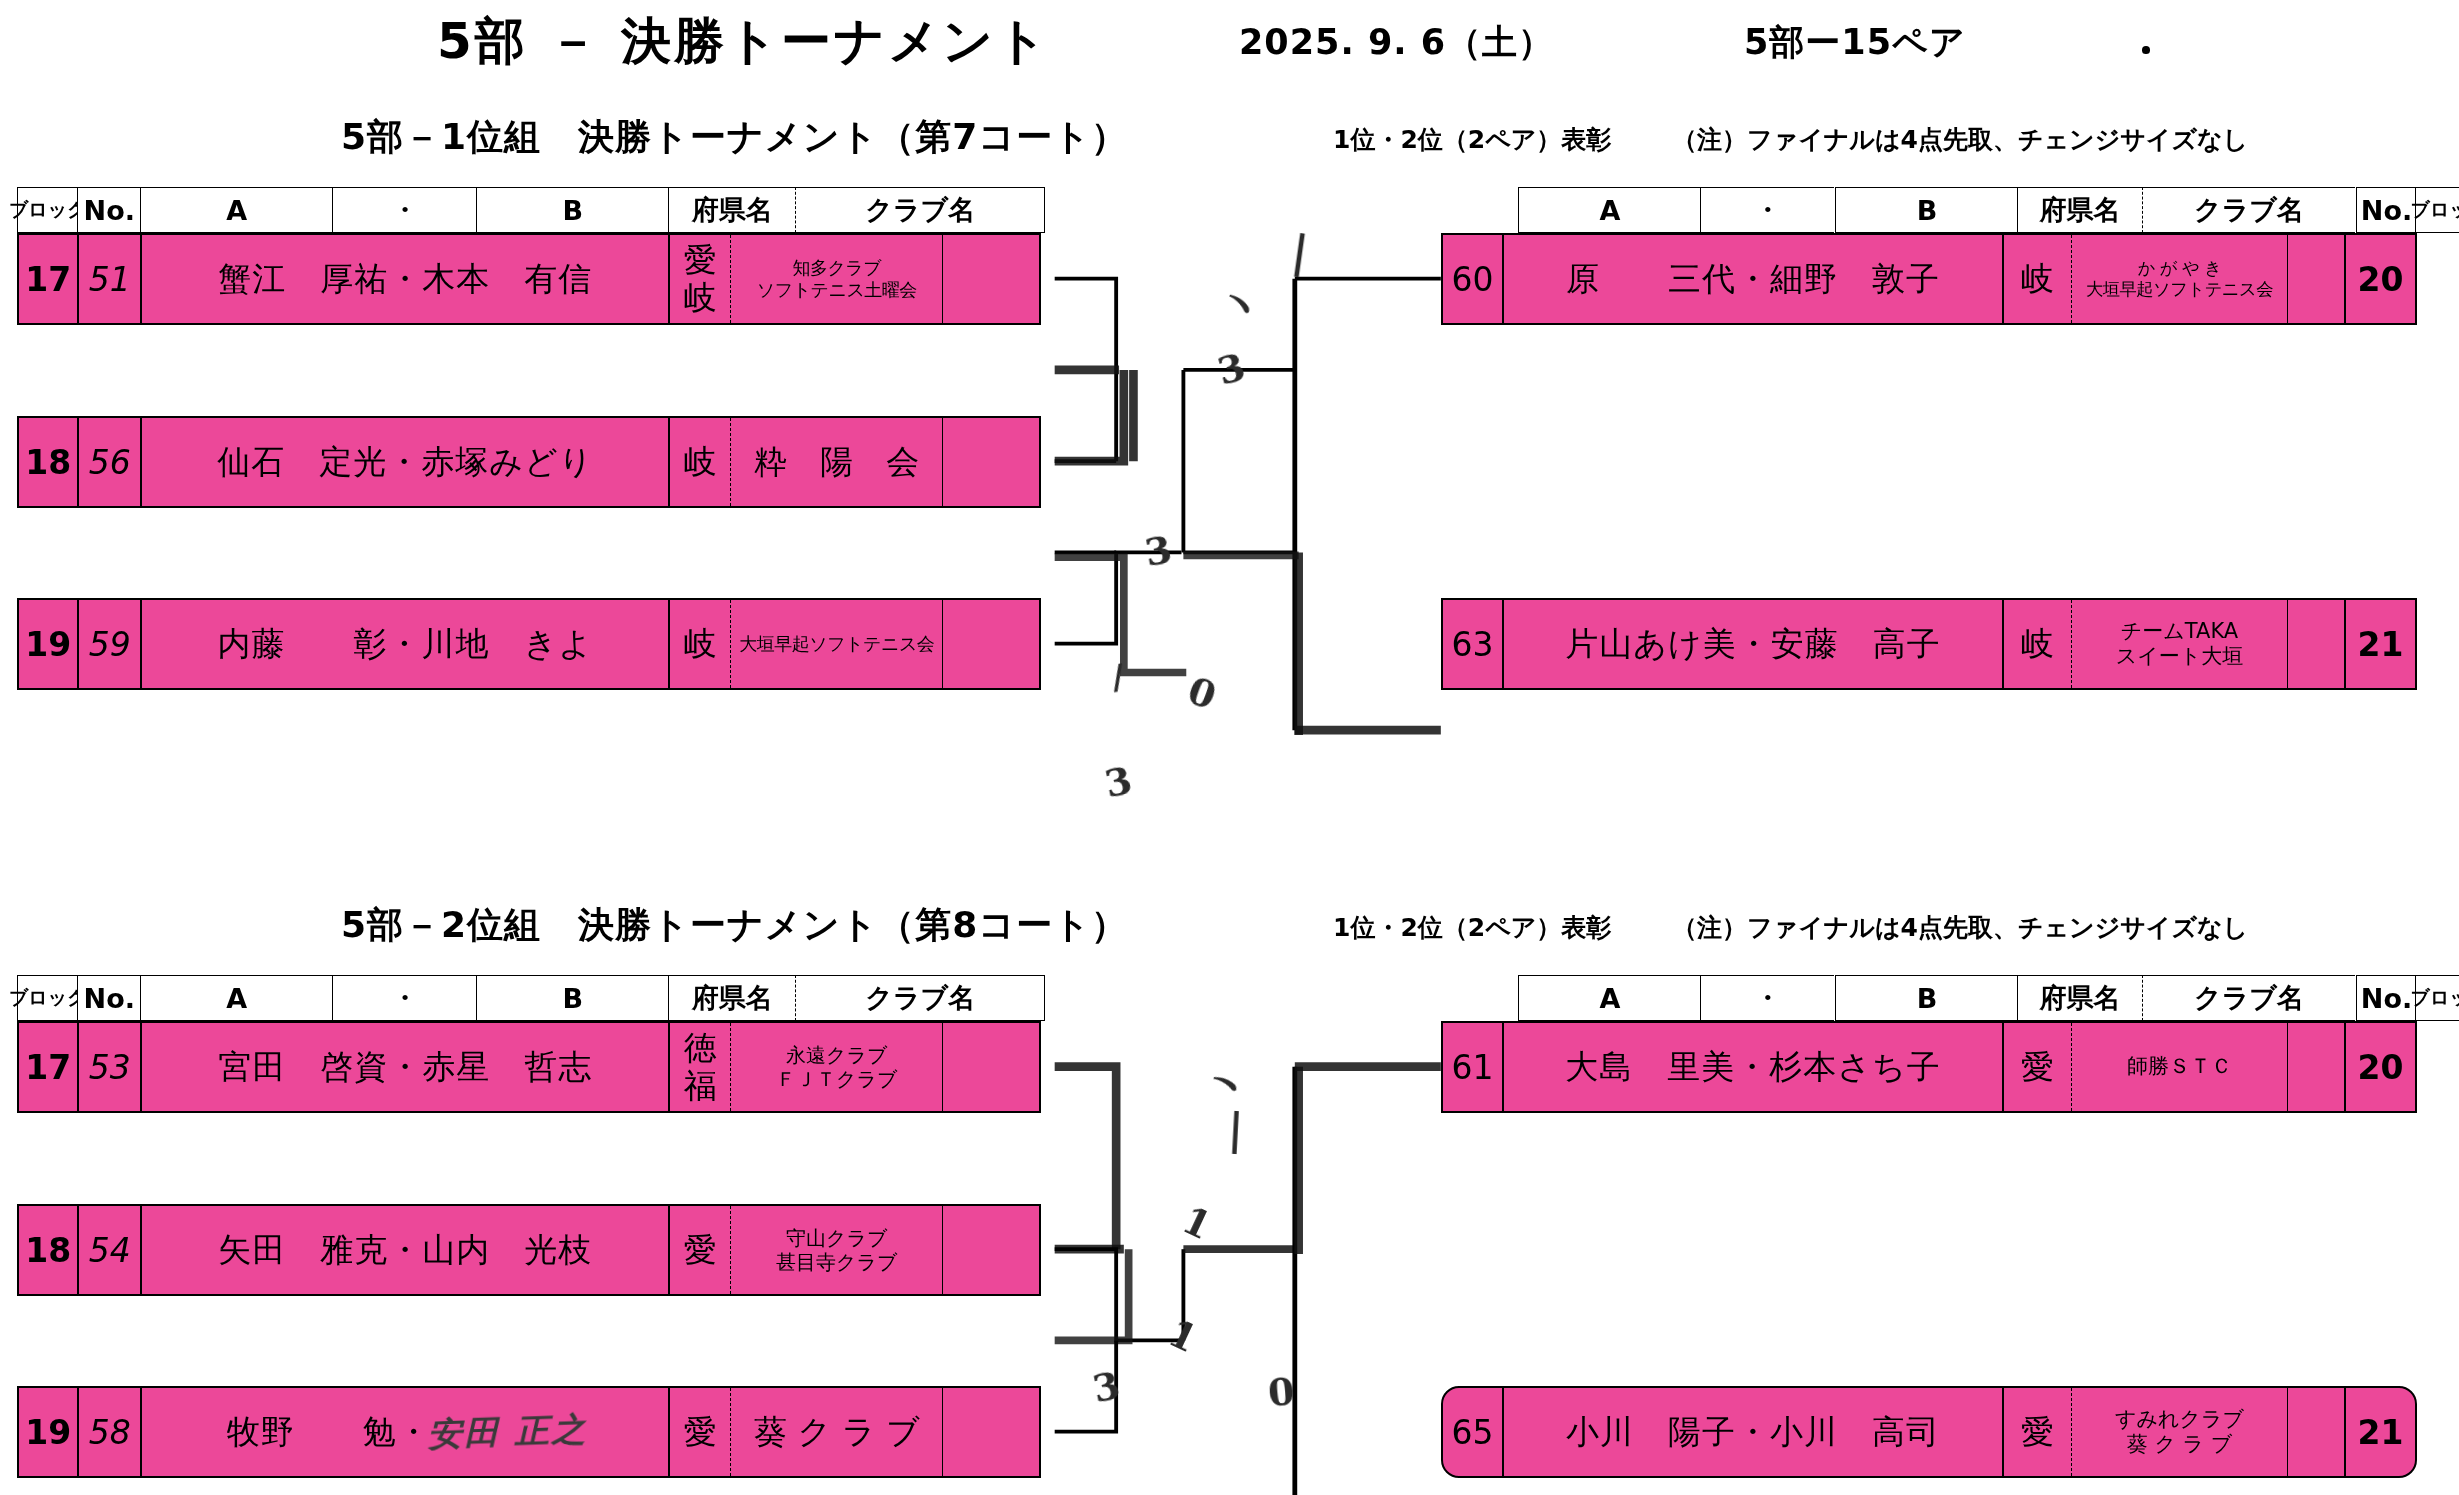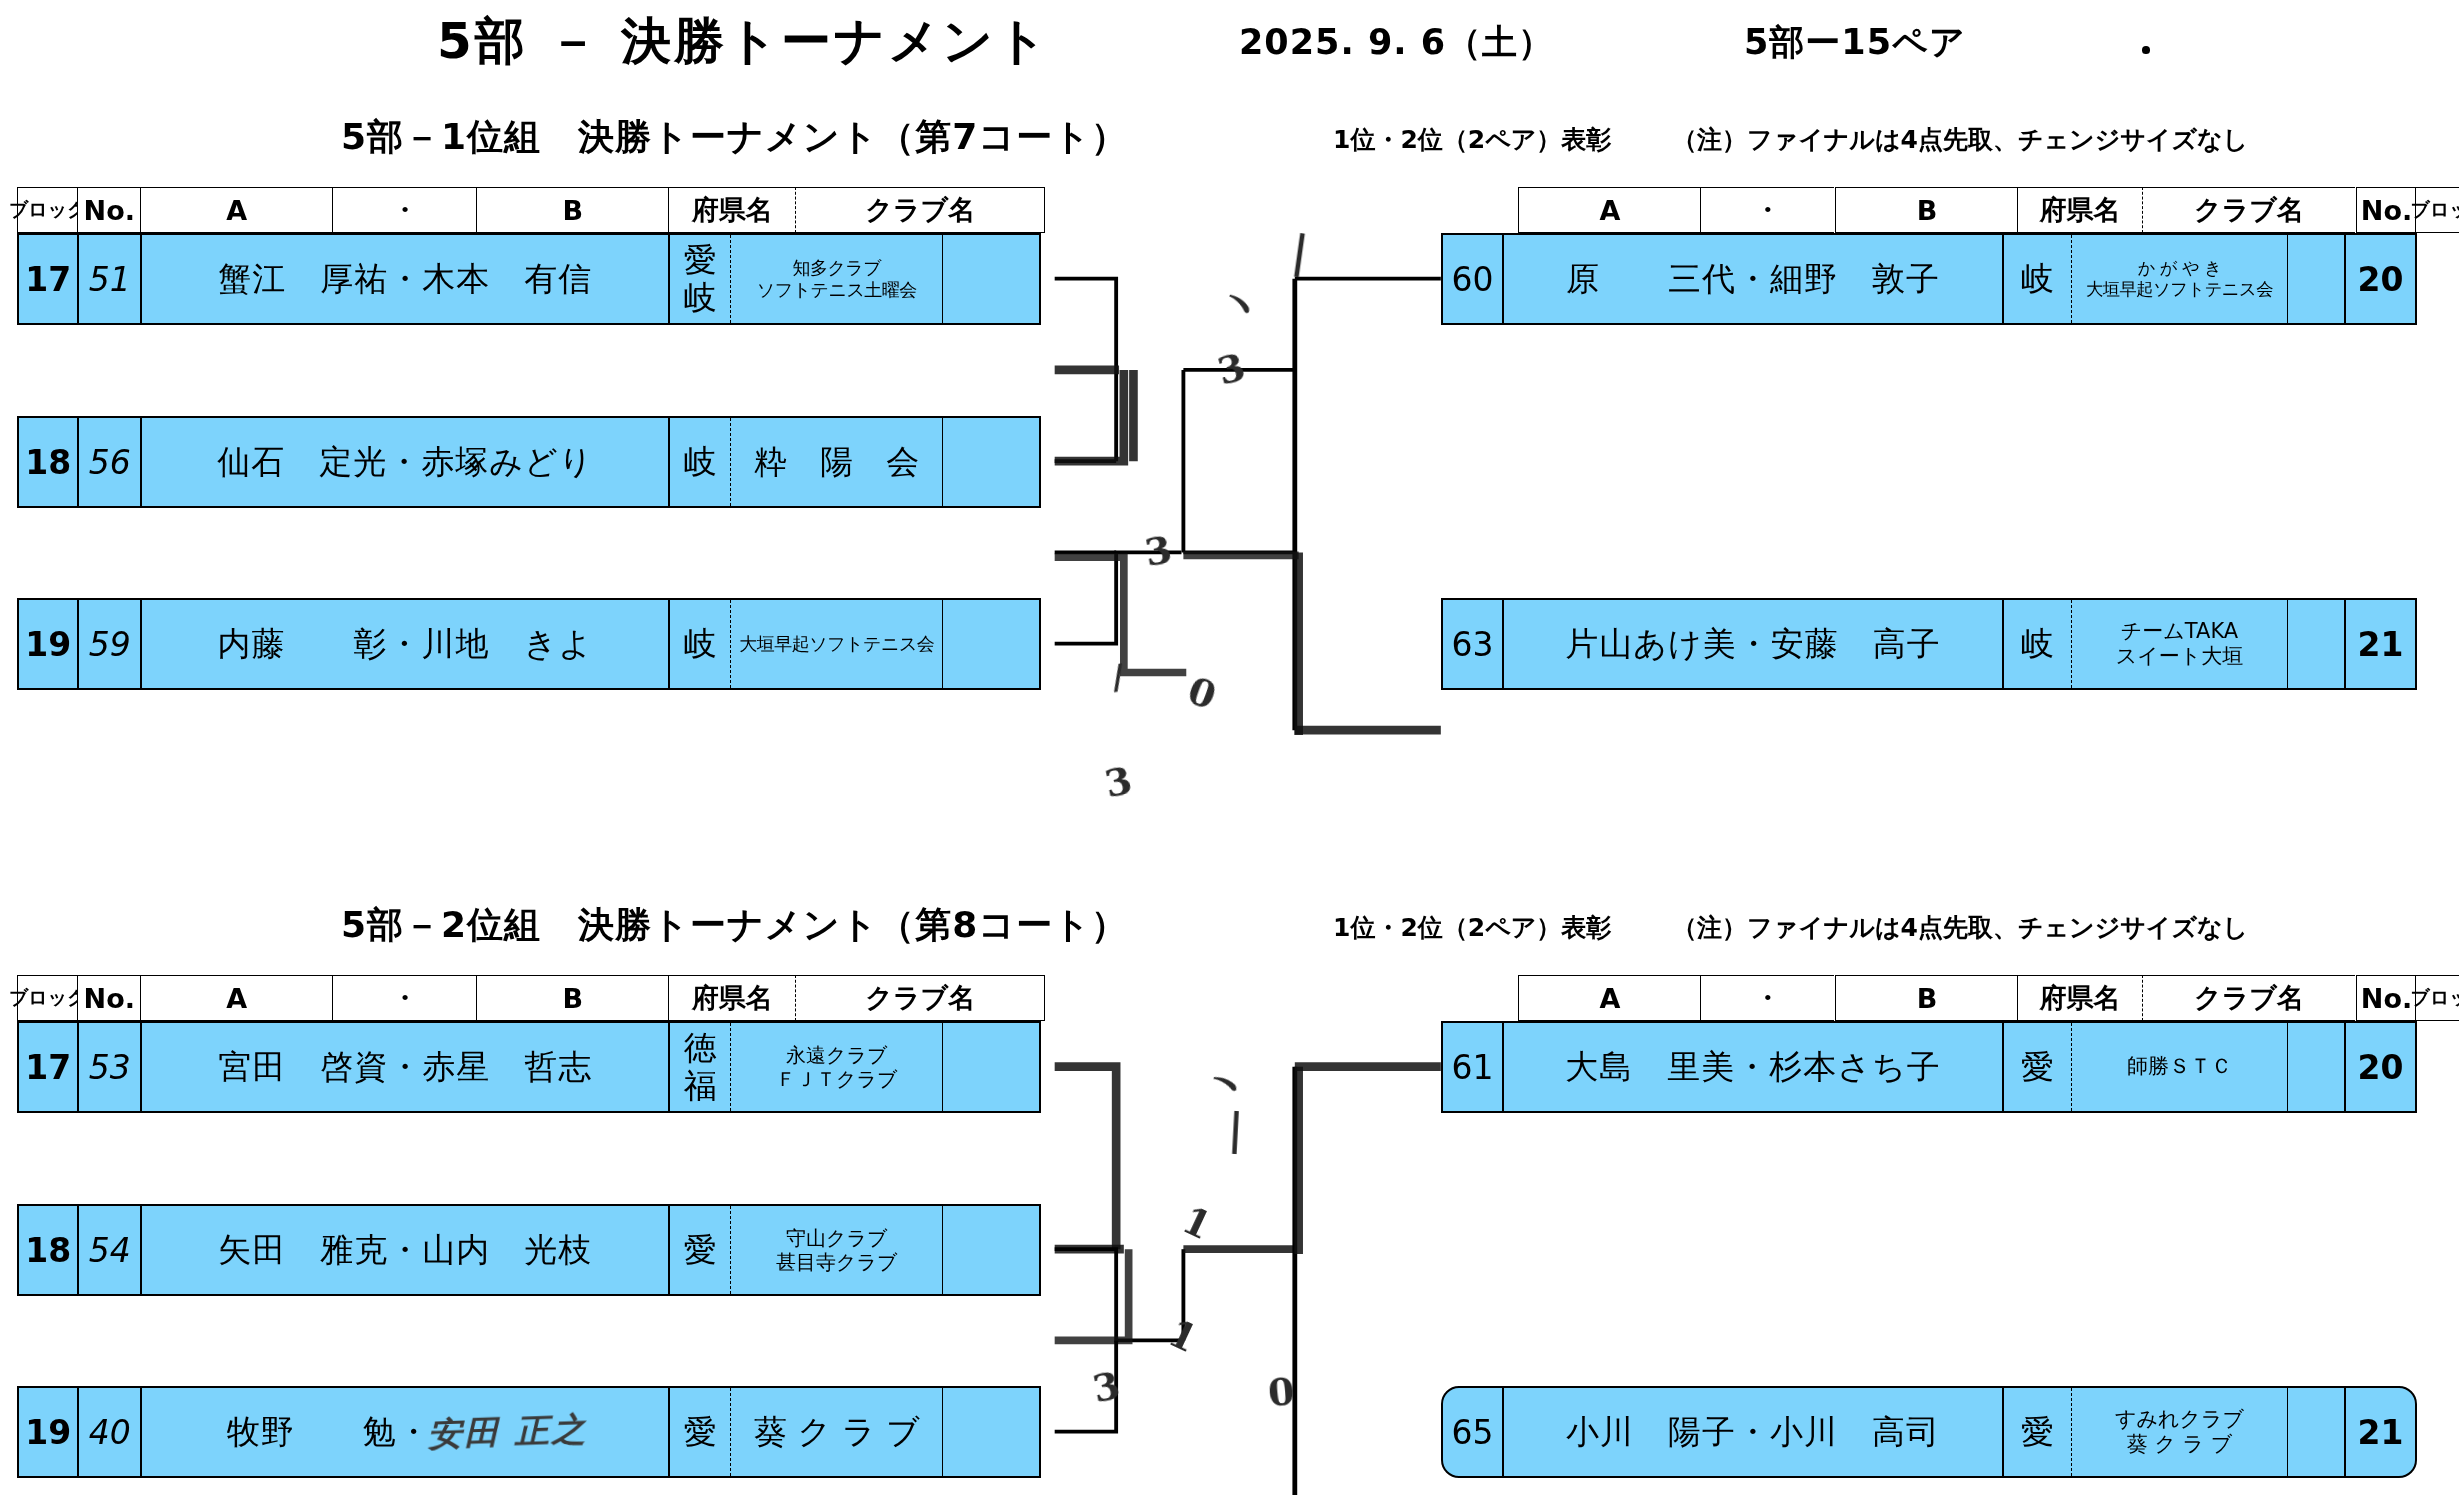--- a/index.html
+++ b/index.html
@@ -74,21 +74,21 @@
     border:1.9px solid #000; border-right:none;
     background:#fff;
   }
   .hdr-cell.last{ border-right:1.9px solid #000; }
   .hdr-cell.dash-l{ border-left:1.9px dashed #000; }
 
   
   .row{
     position:absolute; height:92px; left:0;
     border:2.9px solid #000;
-    background:#7dd3fc;
+    background:#ec4899;
     display:flex;
   }
   .row .cell{
     border-right:2.9px solid #000;
     display:flex; align-items:center; justify-content:center;
     font-size:33px; white-space:nowrap; overflow:hidden;
     padding:0 1.9px;
   }
   .row .cell.nob{ border-right:none; }
   .row .cell.dashl{ border-left:1.9px dashed #000; }
@@ -320,21 +320,21 @@
       </div>
       <div class="cell c-club small dashl thin">
         <span>守山クラブ</span>
         <span>甚目寺クラブ</span>
       </div>
       <div class="cell c-slot nob"></div>
     </div>
 
     <div class="row" style="top:411px;">
       <div class="cell c-block">19</div>
-      <div class="cell c-no">40</div>
+      <div class="cell c-no">58</div>
       <div class="cell c-name">
         <span>牧野　　勉・</span>
           <span class="name-hand">安田 正之</span>
       </div>
       <div class="cell c-pref nob">
         <span>愛</span>
       </div>
       <div class="cell c-club dashl thin">
         <span>葵 ク ラ ブ</span>
       </div>

